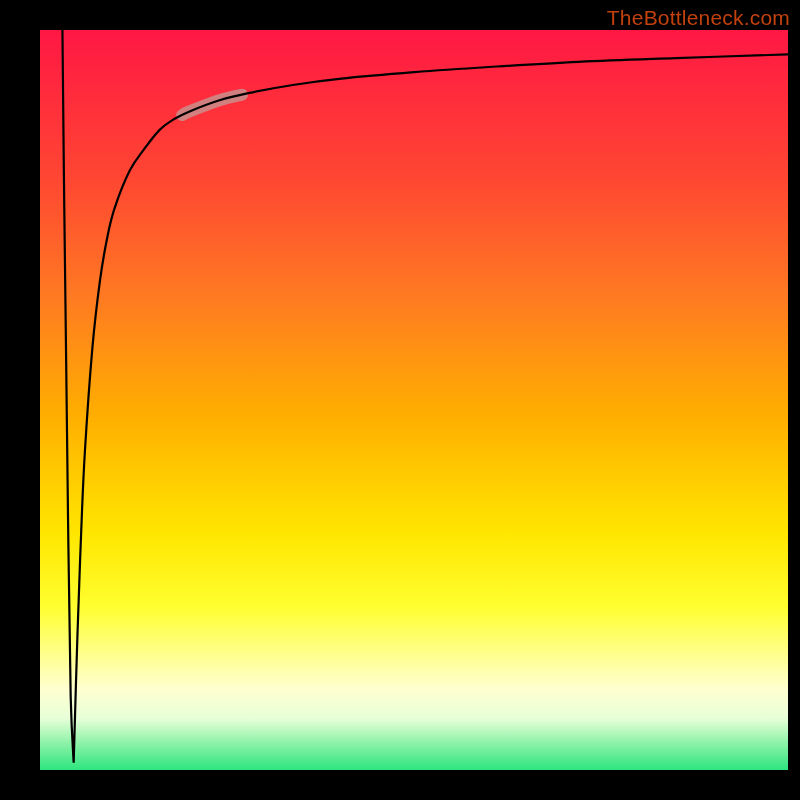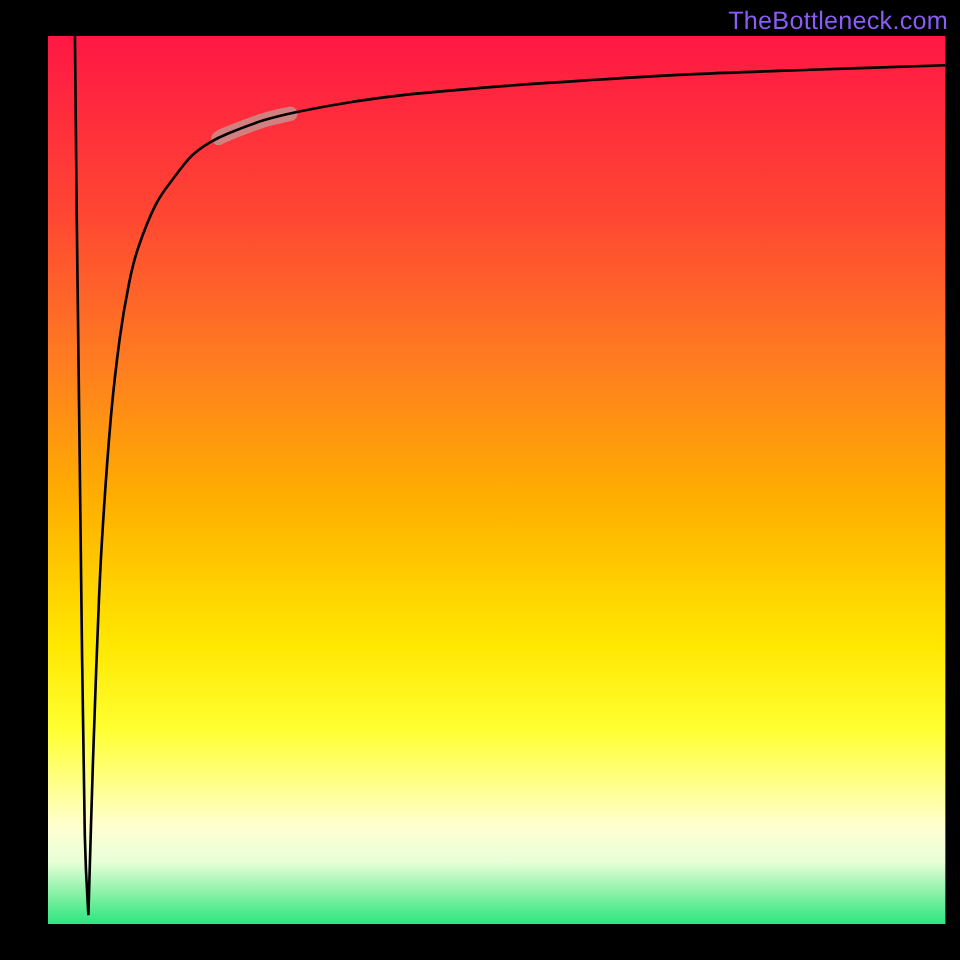--- a/index.html
+++ b/index.html
@@ -58,21 +58,21 @@
     fill: none;
     stroke: #c7928f;
     stroke-width: 12;
     stroke-linecap: round;
     opacity: 0.82;
   }
   .watermark {
     position: absolute;
     top: 6px;
     right: 10px;
-    color: #8b5cf6;
+    color: #c2410c;
     font-size: 21px;
     font-weight: 400;
     letter-spacing: 0.2px;
   }
 </style>
 </head>
 <body>
 
 <div class="frame">
 

